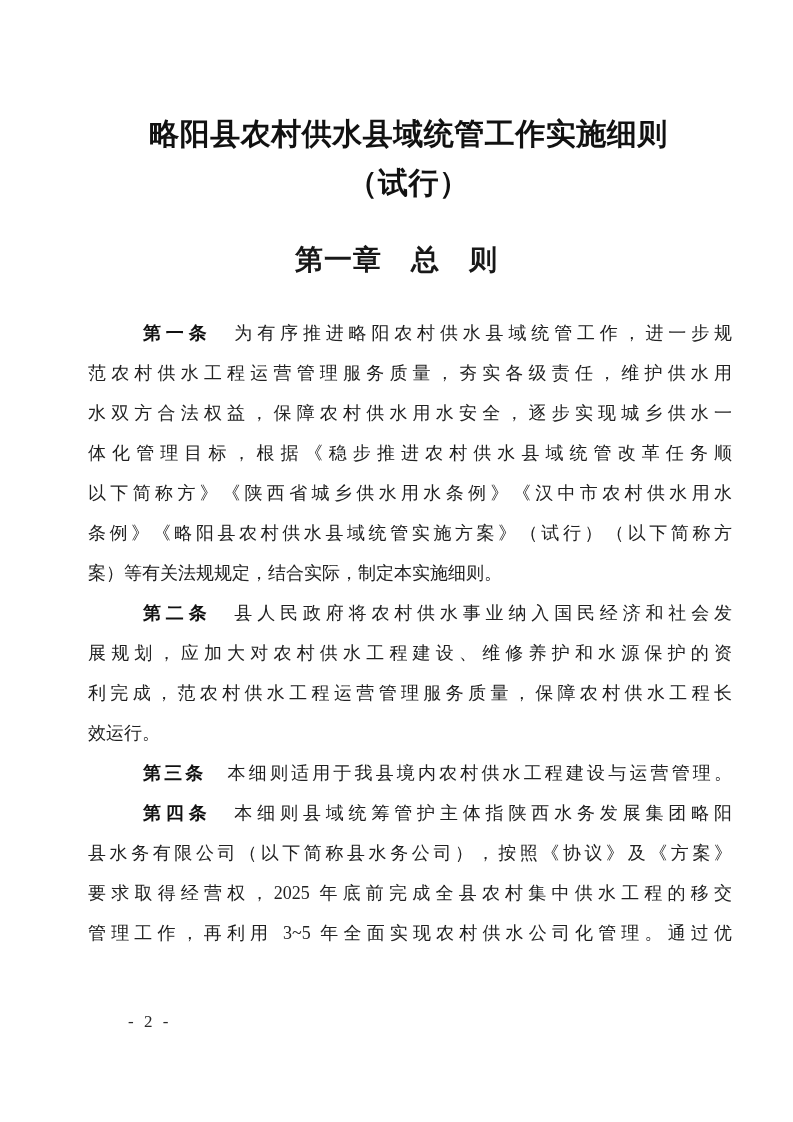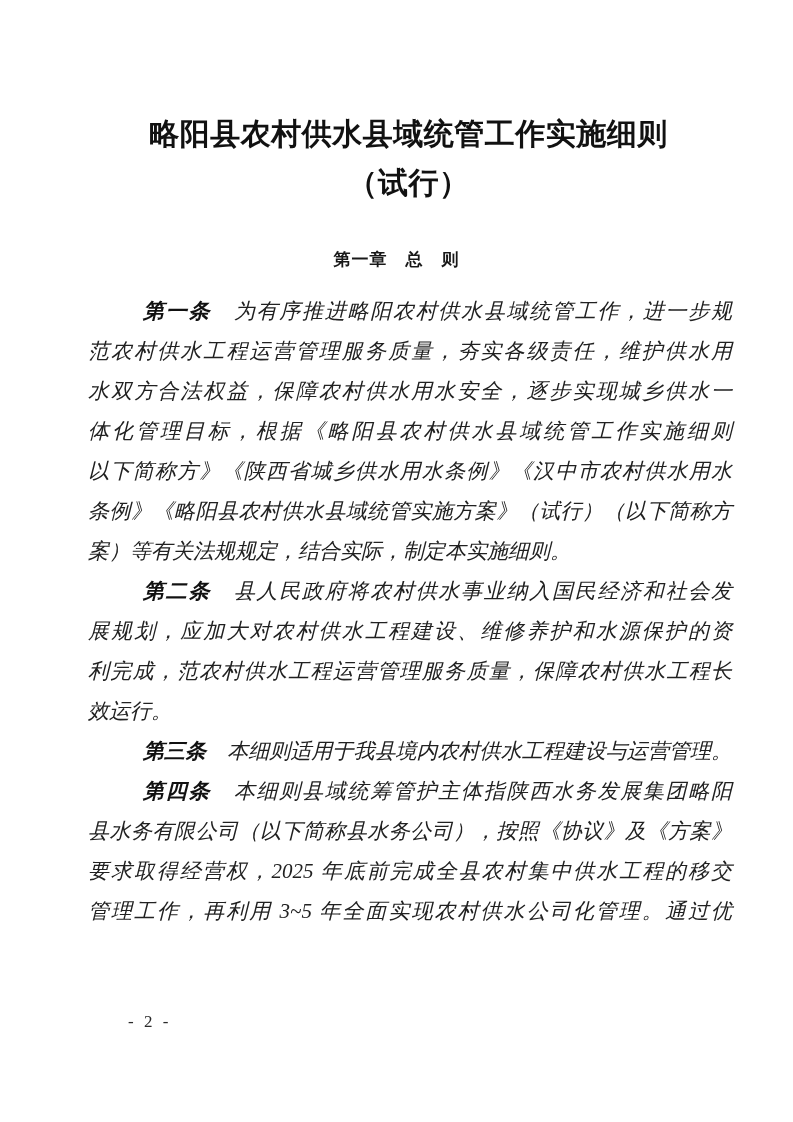--- a/index.html
+++ b/index.html
@@ -30,34 +30,33 @@
     padding-left: 12px;
   }
   .chapter-heading {
     position: absolute;
     top: 245px;
     left: 0;
     width: 793px;
     text-align: center;
     font-family: "Liberation Sans", "DejaVu Sans", sans-serif;
     font-weight: bold;
-    font-size: 17px;
+    font-size: 28px;
     line-height: 30px;
     letter-spacing: 1px;
     color: #181818;
   }
   .body-text {
     position: absolute;
-    top: 291px;
+    top: 313px;
     left: 88px;
     width: 644px;
-    font-size: 21px;
+    font-size: 18px;
     line-height: 40px;
     color: #212121;
-    font-style: italic;
   }
   .line {
     height: 40px;
     text-align: justify;
     text-align-last: justify;
     white-space: nowrap;
   }
   .line.first {
     text-indent: 55px;
   }
@@ -88,21 +87,21 @@
     <div>略阳县农村供水县域统管工作实施细则</div>
     <div>（试行）</div>
   </div>
 
   <div class="chapter-heading">第一章　总　则</div>
 
   <div class="body-text" id="article-container">
       <div class="line first"><span class="lead">第一条</span>　为有序推进略阳农村供水县域统管工作，进一步规</div>
       <div class="line">范农村供水工程运营管理服务质量，夯实各级责任，维护供水用</div>
       <div class="line">水双方合法权益，保障农村供水用水安全，逐步实现城乡供水一</div>
-      <div class="line">体化管理目标，根据《略阳县农村供水县域统管工作实施细则</div>
+      <div class="line">体化管理目标，根据《稳步推进农村供水县域统管改革任务顺</div>
       <div class="line">以下简称方》《陕西省城乡供水用水条例》《汉中市农村供水用水</div>
       <div class="line">条例》《略阳县农村供水县域统管实施方案》（试行）（以下简称方</div>
       <div class="line last">案）等有关法规规定，结合实际，制定本实施细则。</div>
       <div class="line first"><span class="lead">第二条</span>　县人民政府将农村供水事业纳入国民经济和社会发</div>
       <div class="line">展规划，应加大对农村供水工程建设、维修养护和水源保护的资</div>
       <div class="line">利完成，范农村供水工程运营管理服务质量，保障农村供水工程长</div>
       <div class="line last">效运行。</div>
       <div class="line first"><span class="lead">第三条</span>　本细则适用于我县境内农村供水工程建设与运营管理。</div>
       <div class="line first"><span class="lead">第四条</span>　本细则县域统筹管护主体指陕西水务发展集团略阳</div>
       <div class="line">县水务有限公司（以下简称县水务公司），按照《协议》及《方案》</div>

